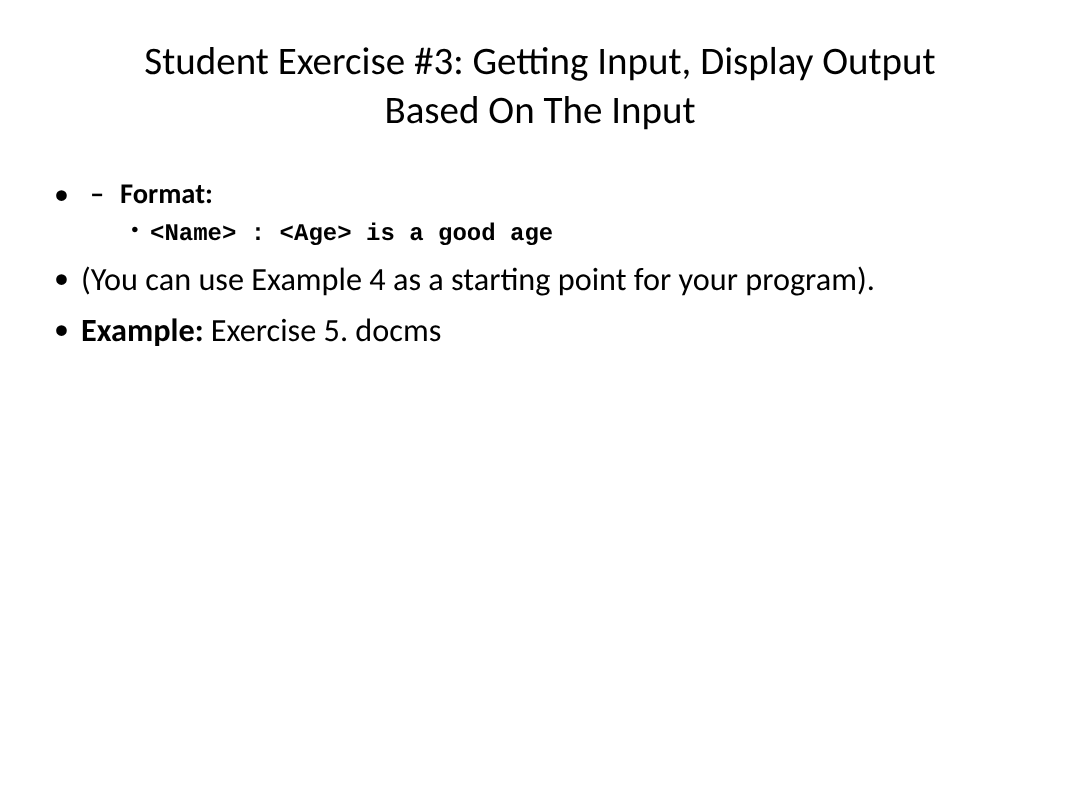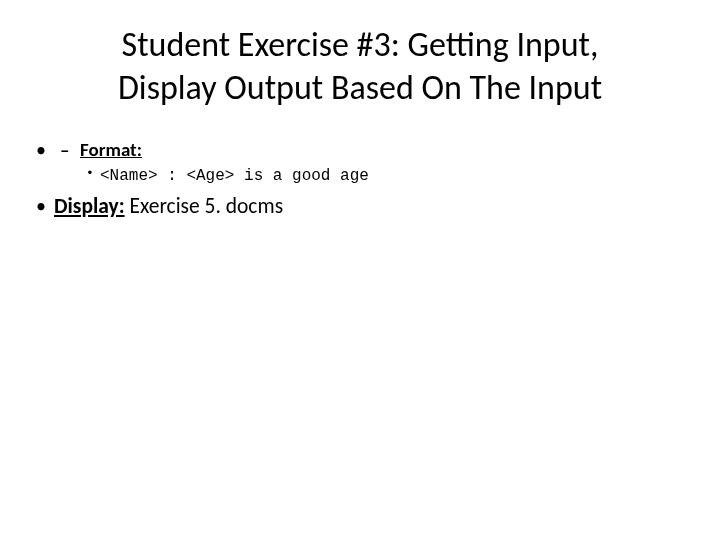--- a/index.html
+++ b/index.html
@@ -6,21 +6,21 @@
   body {
     width: 720px;
     height: 540px;
     background: #fff;
     font-family: Calibri, "Segoe UI", Arial, sans-serif;
     color: #000;
     padding: 24px 32px 20px 32px;
   }
   .title {
     text-align: center;
-    font-size: 34px;
+    font-size: 26px;
     font-weight: 400;
     line-height: 1.25;
     margin-bottom: 28px;
     padding: 0 40px;
   }
   ul { list-style: none; }
   .lvl1 > li {
     position: relative;
     padding-left: 22px;
     font-size: 21.5px;
@@ -53,50 +53,52 @@
   }
   .lvl3 {
     margin-top: 2px;
   }
   .lvl3 > li {
     position: relative;
     padding-left: 20px;
     font-size: 16px;
     line-height: 1.4;
     margin-bottom: 2px;
+    font-weight: bold;
   }
   .lvl3 > li::before {
     content: "•";
     position: absolute;
     left: 6px;
     top: 0;
     font-size: 13px;
   }
   .mono {
     font-family: Consolas, "Courier New", monospace;
   }
-  .b { font-weight: bold; text-decoration: underline; }
+  .b { font-weight: bold; }
 </style>
 </head>
 <body>
 
 <h1 class="title">Student Exercise #3: Getting Input, Display Output Based On The Input</h1>
 
 <ul class="lvl1">
 
 
   <li>
     <ul class="lvl2">
       <li>
         <span class="b">Format:</span>
         <ul class="lvl3">
           <li class="mono">&lt;Name&gt; : &lt;Age&gt; is a good age</li>
         </ul>
       </li>
     </ul>
   </li>
 
+  <li>(You can use Example 4 as a starting point for your program).</li>
 
   <li>
-    <span class="b">Display:</span><span> Exercise 5. docms</span>
+    <span class="b">Example:</span><span> Exercise 5. docms</span>
   </li>
 
 </ul>
 
 </body></html>

